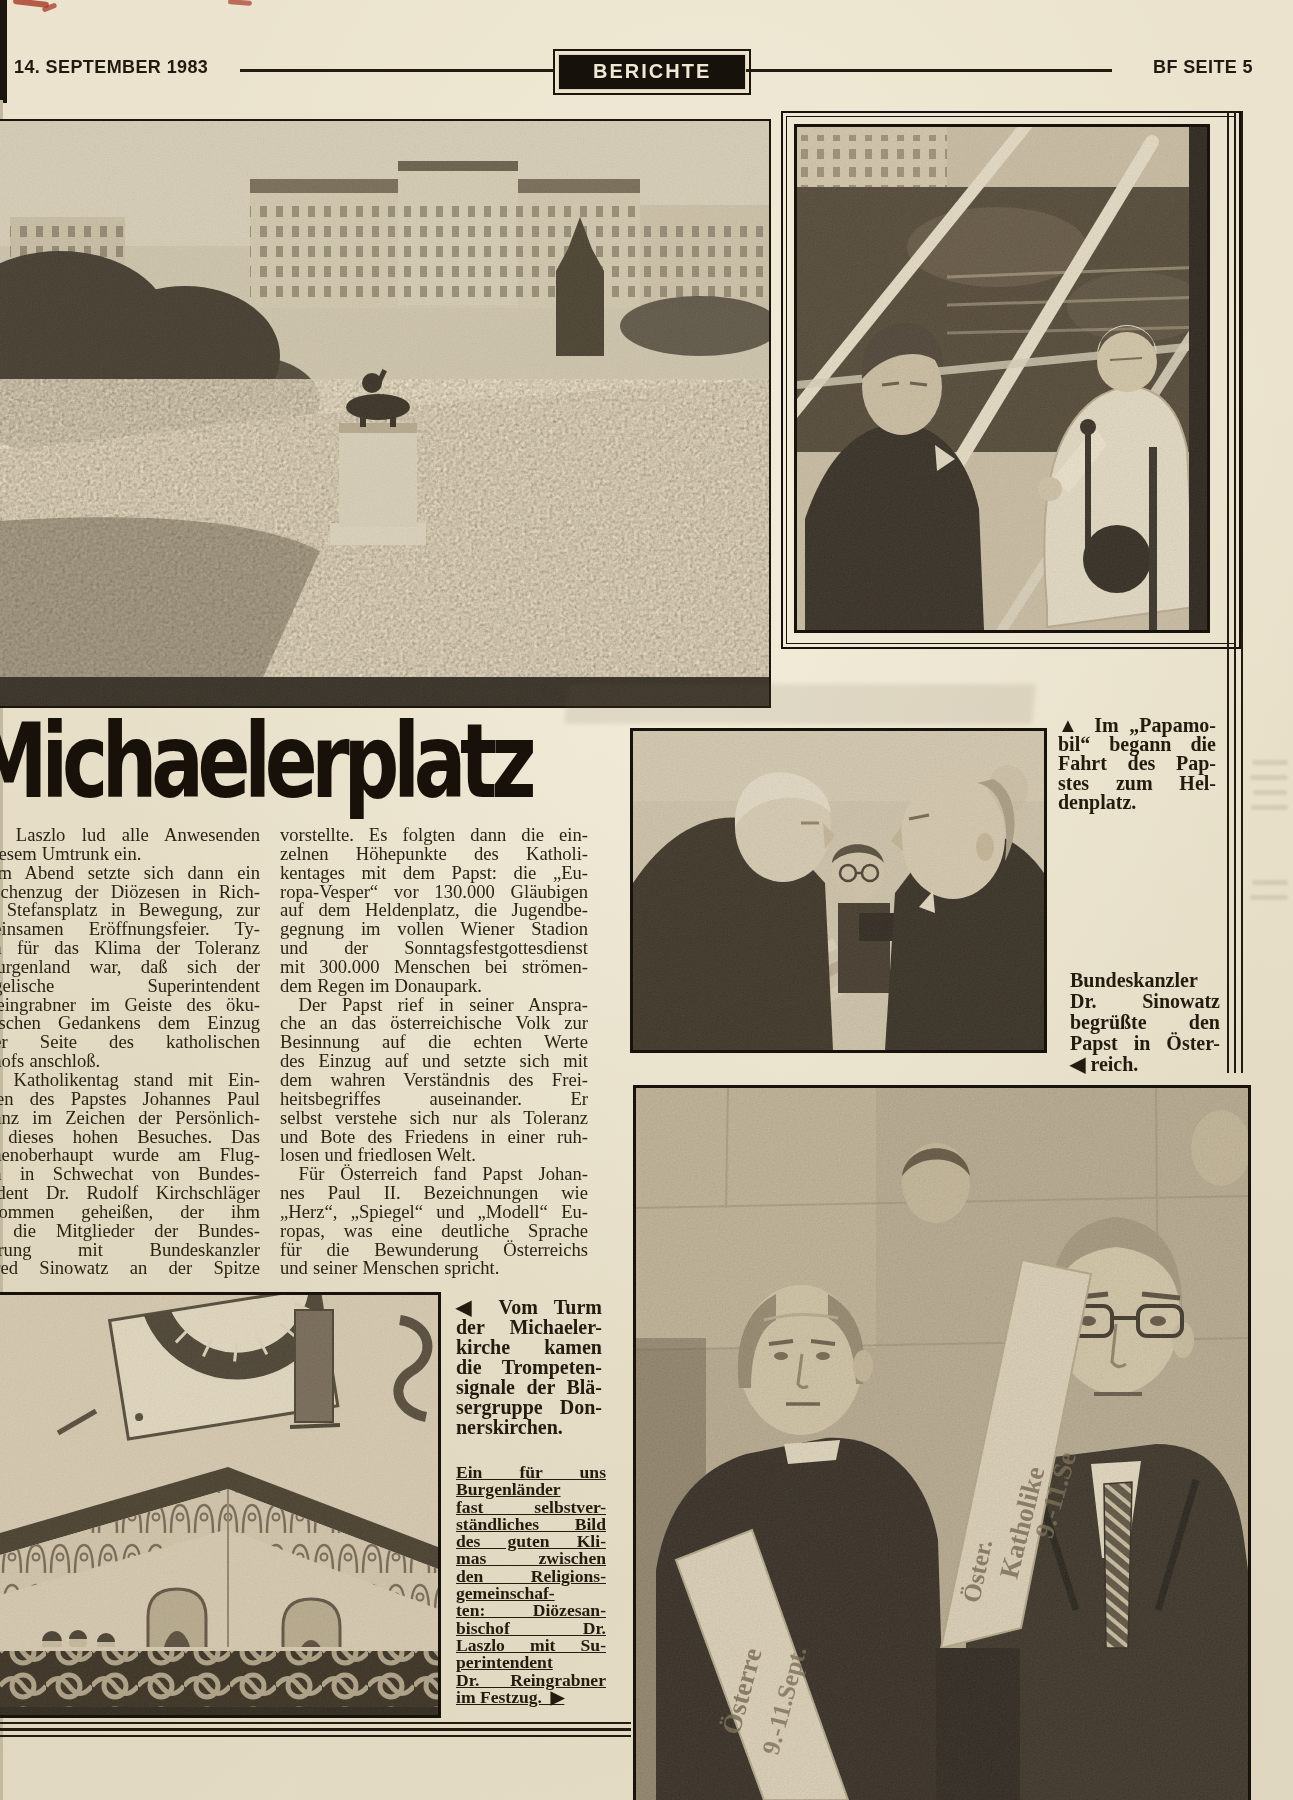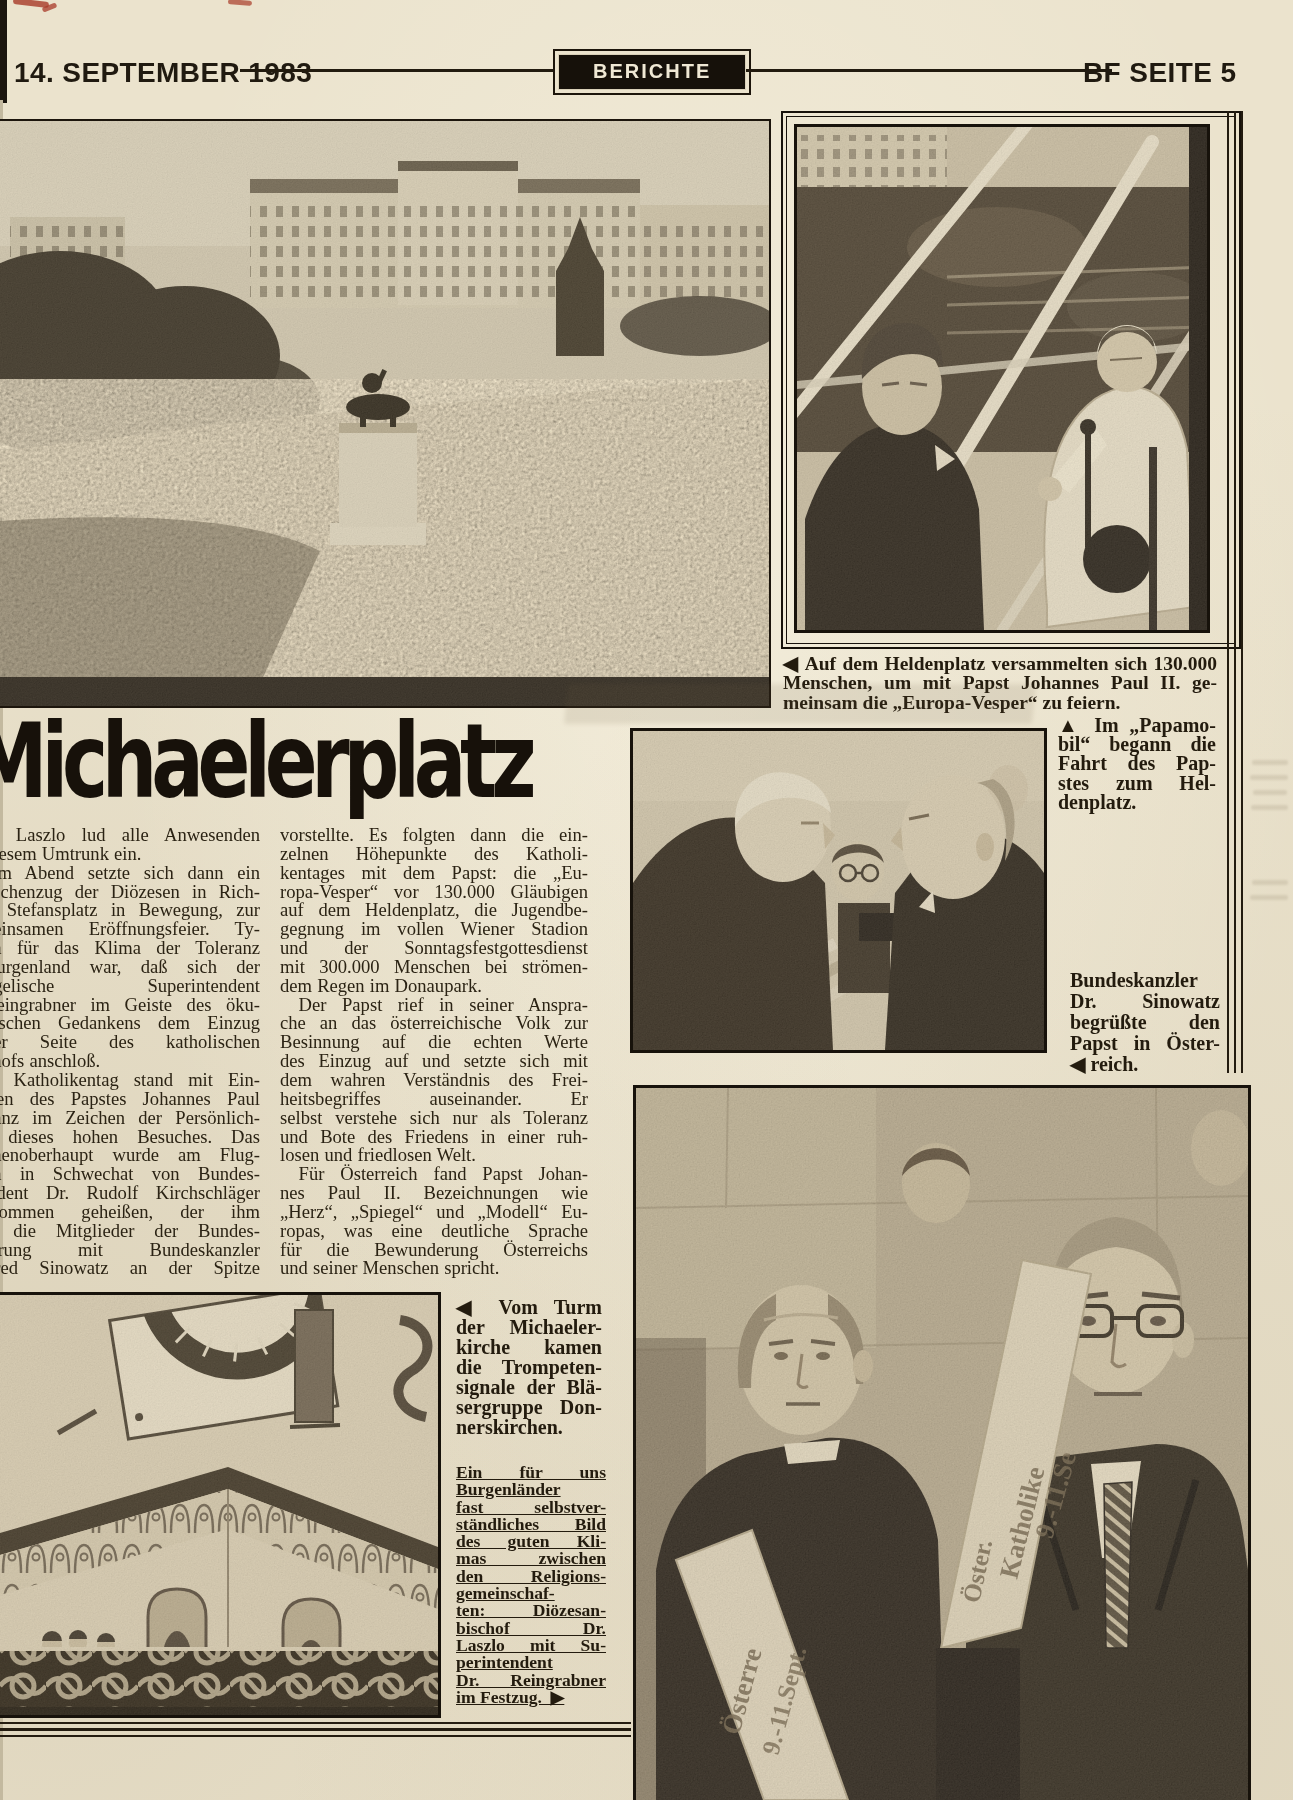--- a/index.html
+++ b/index.html
@@ -4,21 +4,21 @@
 <style>
   html,body{margin:0;padding:0;background:#8e8674;}
   .page{position:relative;width:1293px;height:1800px;overflow:hidden;
         background:#ebe3cd;
         background-image:radial-gradient(ellipse at 55% 35%, rgba(255,252,240,.35), rgba(0,0,0,0) 60%),
                          radial-gradient(ellipse at 95% 95%, rgba(120,100,60,.10), rgba(0,0,0,0) 55%),
                          radial-gradient(ellipse at 3% 80%, rgba(120,100,60,.12), rgba(0,0,0,0) 50%);
         font-family:"Liberation Serif", serif;color:#241c10;}
   .abs{position:absolute;}
   
-  .hdr-date,.hdr-page{font-family:"Liberation Sans",sans-serif;font-weight:bold;font-size:28px;letter-spacing:.4px;color:#201a10;}
+  .hdr-date,.hdr-page{font-family:"Liberation Sans",sans-serif;font-weight:bold;font-size:18px;letter-spacing:.4px;color:#201a10;}
   .hrule{height:3px;background:#221b0f;}
   .berichte-outer{border:2px solid #1c150b;padding:3px;background:#ebe3cd;}
   .berichte-inner{background:#16110a;border:1px solid #d9d0b8;color:#efe8d4;
       font-family:"Liberation Sans",sans-serif;font-weight:bold;font-size:20px;letter-spacing:2px;
       padding:5px 34px 6px;text-align:center;}
   
   .headline{font-family:"DejaVu Sans",sans-serif;font-weight:bold;font-size:100px;letter-spacing:-8px;
       color:#17110a;transform:scale(.78,1.04);transform-origin:0 0;white-space:nowrap;line-height:1;}
   
   .col{font-size:18.6px;line-height:18.85px;color:#2b2314;word-spacing:.5px;}
@@ -56,21 +56,21 @@
   <div class="abs" style="left:42px;top:5px;width:15px;height:5px;background:#a83a28;transform:rotate(-22deg);opacity:.75;border-radius:3px;"></div>
   <div class="abs" style="left:228px;top:0;width:24px;height:5px;background:#a83a28;transform:rotate(4deg);opacity:.7;border-radius:3px;"></div>
 
   <header>
     <span class="abs hdr-date" style="left:14px;top:57px;">14. SEPTEMBER 1983</span>
     <div class="abs hrule" style="left:240px;top:69px;width:313px;"></div>
     <div class="abs berichte-outer" style="left:553px;top:49px;">
       <div class="berichte-inner">BERICHTE</div>
     </div>
     <div class="abs hrule" style="left:746px;top:69px;width:366px;"></div>
-    <span class="abs hdr-page" style="left:1083px;top:57px;">BF SEITE 5</span>
+    <span class="abs hdr-page" style="left:1153px;top:57px;">BF SEITE 5</span>
   </header>
 
   <figure class="abs photo" style="left:0;top:119px;width:769px;height:585px;border:2px solid #1c150c;border-left:none;">
     <svg width="769" height="585" viewBox="0 0 769 585">
       <defs>
         <filter id="spk1" x="0" y="0" width="100%" height="100%">
           <feTurbulence type="fractalNoise" baseFrequency="0.8" numOctaves="2"></feTurbulence>
           <feColorMatrix type="matrix" values="0.33 0.33 0.33 0 0  0.29 0.29 0.29 0 0  0.22 0.22 0.22 0 0  0 0 0 0 1"></feColorMatrix>
         </filter>
         <filter id="crowdtx" x="0" y="0" width="100%" height="100%">
@@ -183,25 +183,20 @@
           <line x1="113" y1="256" x2="130" y2="258" stroke="#5c5040" stroke-width="3"></line>
         </g>
         <rect x="392" y="0" width="18" height="503" fill="#17120c"></rect>
         <rect width="410" height="503" filter="url(#spk2)" opacity=".2"></rect>
       </svg>
     </figure>
   </div>
 
   <div class="abs vrule" style="left:1227px;top:111px;width:16px;height:962px;"></div>
 
-  <div class="abs cap cap-held" style="left:783px;top:654px;width:434px;">
-      <div class="ln">◀ Auf dem Heldenplatz versammelten sich 130.000</div>
-      <div class="ln">Menschen, um mit Papst Johannes Paul II. ge-</div>
-      <div class="ln end">meinsam die „Europa-Vesper“ zu feiern.</div>
-    </div>
 
   <h1 class="abs headline" style="left:-30px;top:710px;margin:0;">Michaelerplatz</h1>
 
   <div class="abs ghost" style="left:566px;top:684px;width:468px;height:40px;transform:skewX(-6deg);"></div>
   <div class="abs ghostline" style="left:1252px;top:760px;width:36px;height:5px;"></div>
   <div class="abs ghostline" style="left:1250px;top:775px;width:38px;height:5px;"></div>
   <div class="abs ghostline" style="left:1253px;top:790px;width:34px;height:5px;"></div>
   <div class="abs ghostline" style="left:1251px;top:805px;width:37px;height:5px;"></div>
   <div class="abs ghostline" style="left:1252px;top:880px;width:36px;height:5px;"></div>
   <div class="abs ghostline" style="left:1250px;top:895px;width:38px;height:5px;"></div>

